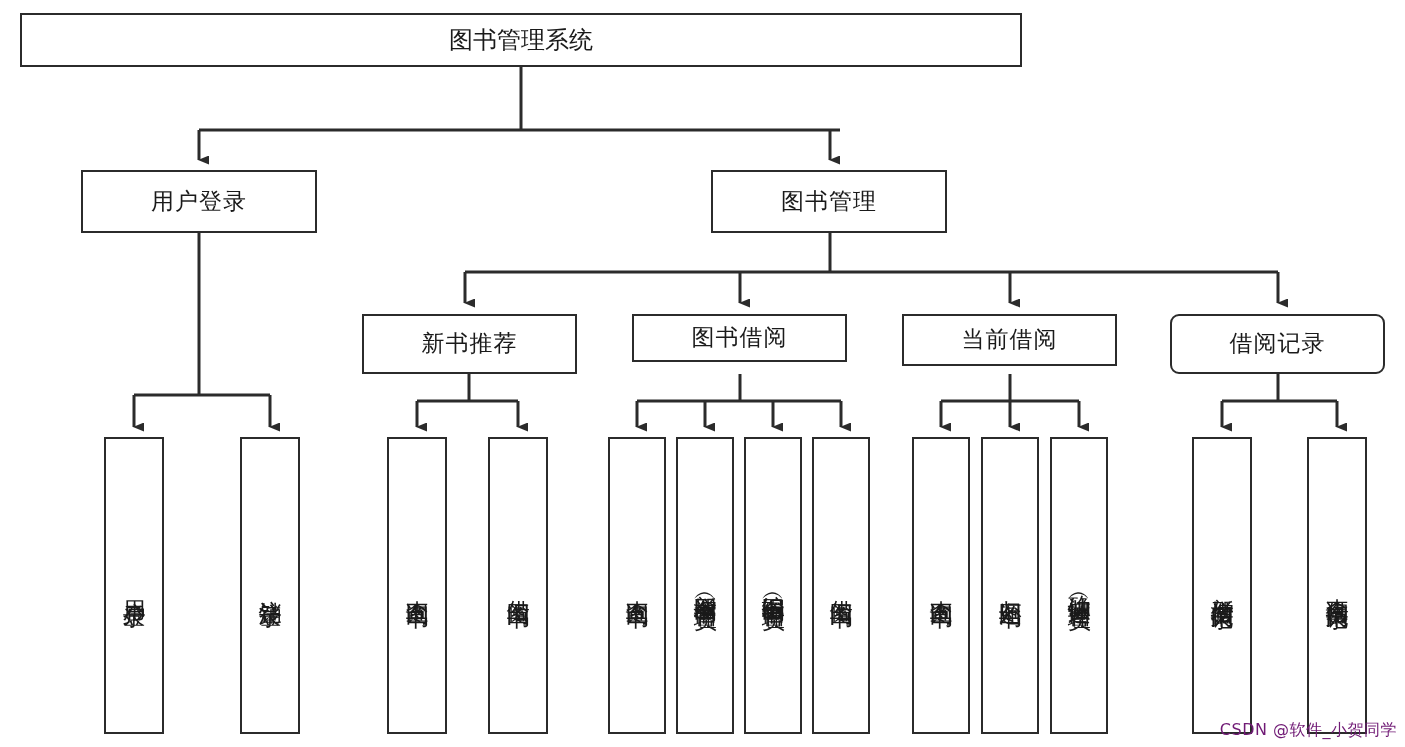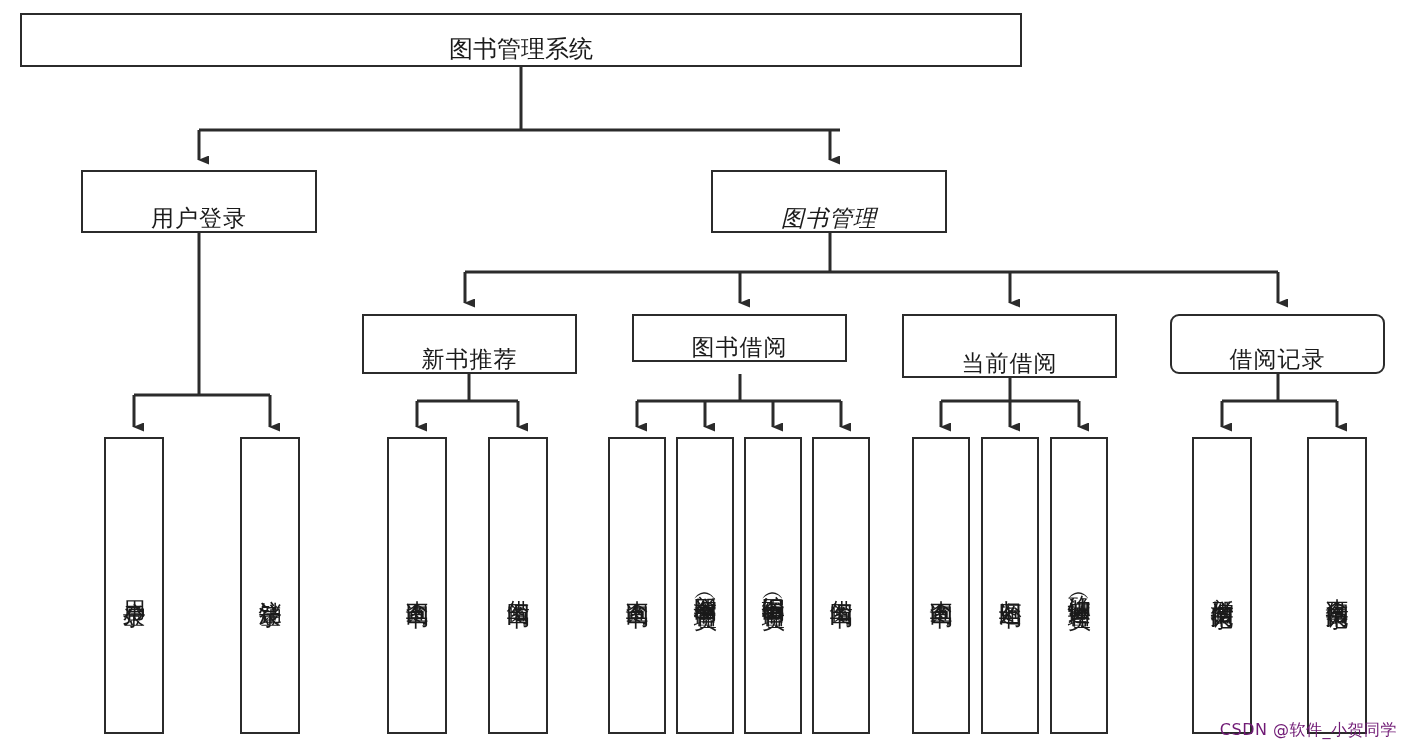--- a/index.html
+++ b/index.html
@@ -25,21 +25,21 @@
     width: 1405px;
     height: 747px;
     pointer-events: none;
   }
   .node {
     position: absolute;
     box-sizing: border-box;
     border: 2.5px solid #2b2b2b;
     background: #ffffff;
     display: flex;
-    align-items: flex-end;
+    align-items: center;
     justify-content: center;
     color: #1a1a1a;
   }
   .node.h {
     font-size: 23px;
     letter-spacing: 1px;
     line-height: 1.1;
   }
   .node.root {
     font-size: 24px;
@@ -125,31 +125,31 @@
     </g>
   </svg>
 
   <div class="node root" style="left:20px; top:13px; width:1002px; height:54px;">
     <span>图书管理系统</span>
   </div>
 
   <div class="node h" style="left:81px; top:170px; width:236px; height:63px;">
     <span>用户登录</span>
   </div>
-  <div class="node h" style="left:711px; top:170px; width:236px; height:63px;font-style:italic;">
+  <div class="node h" style="left:711px; top:170px; width:236px; height:63px;">
     <span>图书管理</span>
   </div>
 
   <div class="node h" style="left:362px; top:314px; width:215px; height:60px;">
     <span>新书推荐</span>
   </div>
   <div class="node h" style="left:632px; top:314px; width:215px; height:48px;">
     <span>图书借阅</span>
   </div>
-  <div class="node h" style="left:902px; top:314px; width:215px; height:64px;">
+  <div class="node h" style="left:902px; top:314px; width:215px; height:52px;">
     <span>当前借阅</span>
   </div>
   <div class="node h" style="left:1170px; top:314px; width:215px; height:60px;border-radius:9px;">
     <span>借阅记录</span>
   </div>
 
   <div class="node leaf" style="left:104px; top:437px; width:60px; height:297px;">
     <span class="vtext">用户登录</span>
   </div>
   <div class="node leaf" style="left:240px; top:437px; width:60px; height:297px;">

